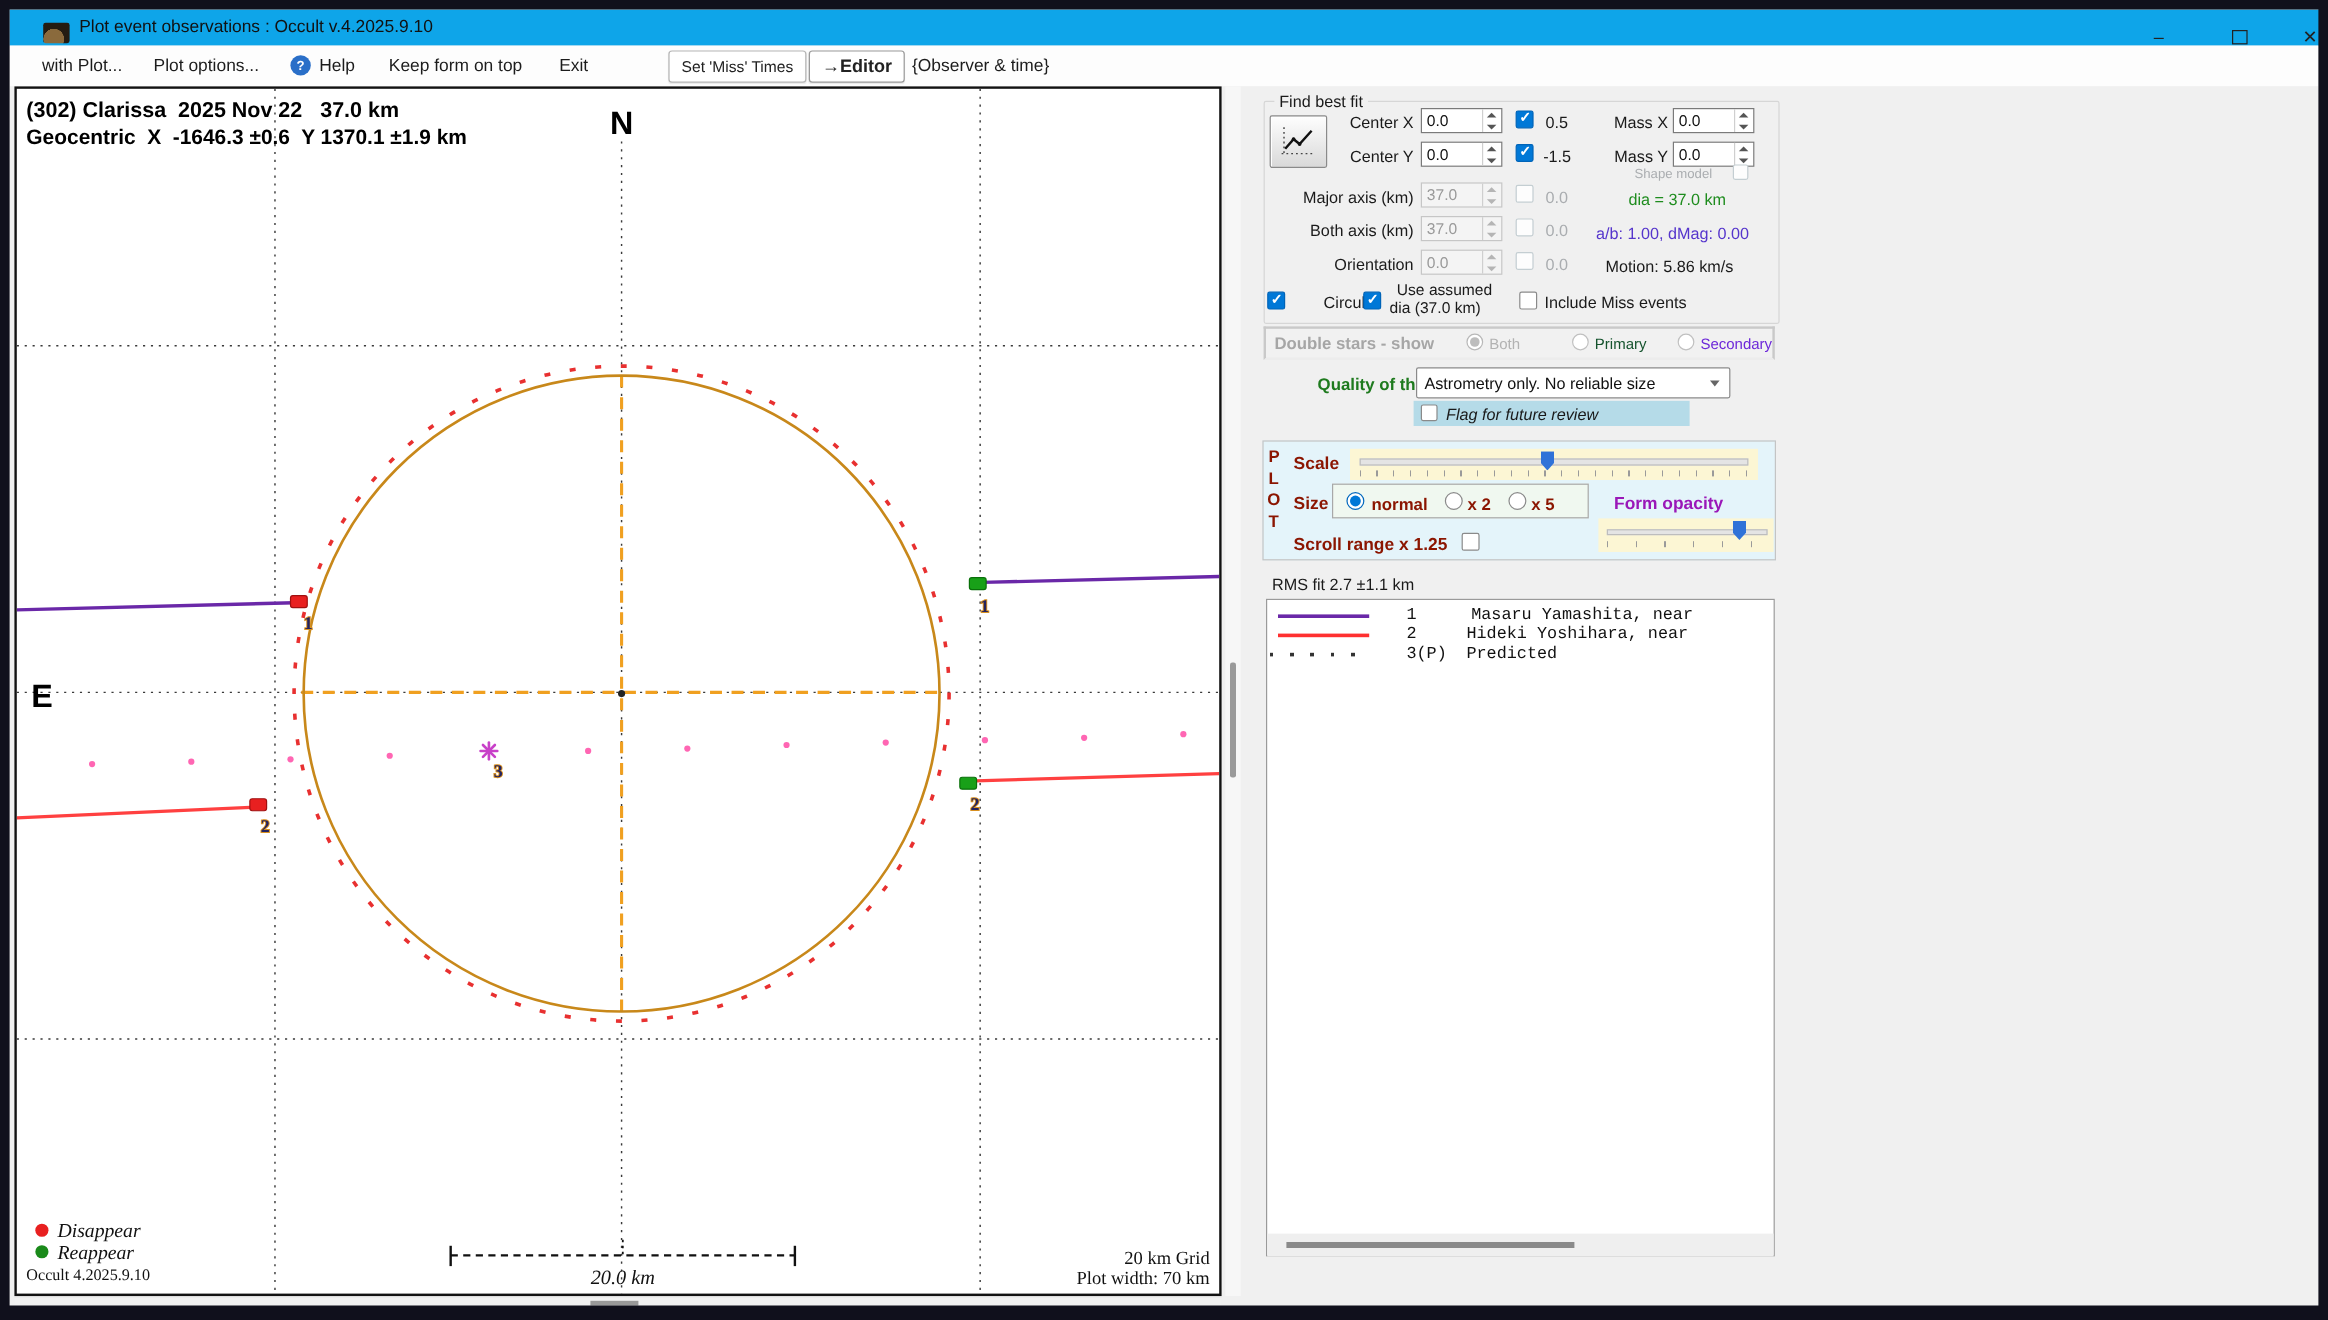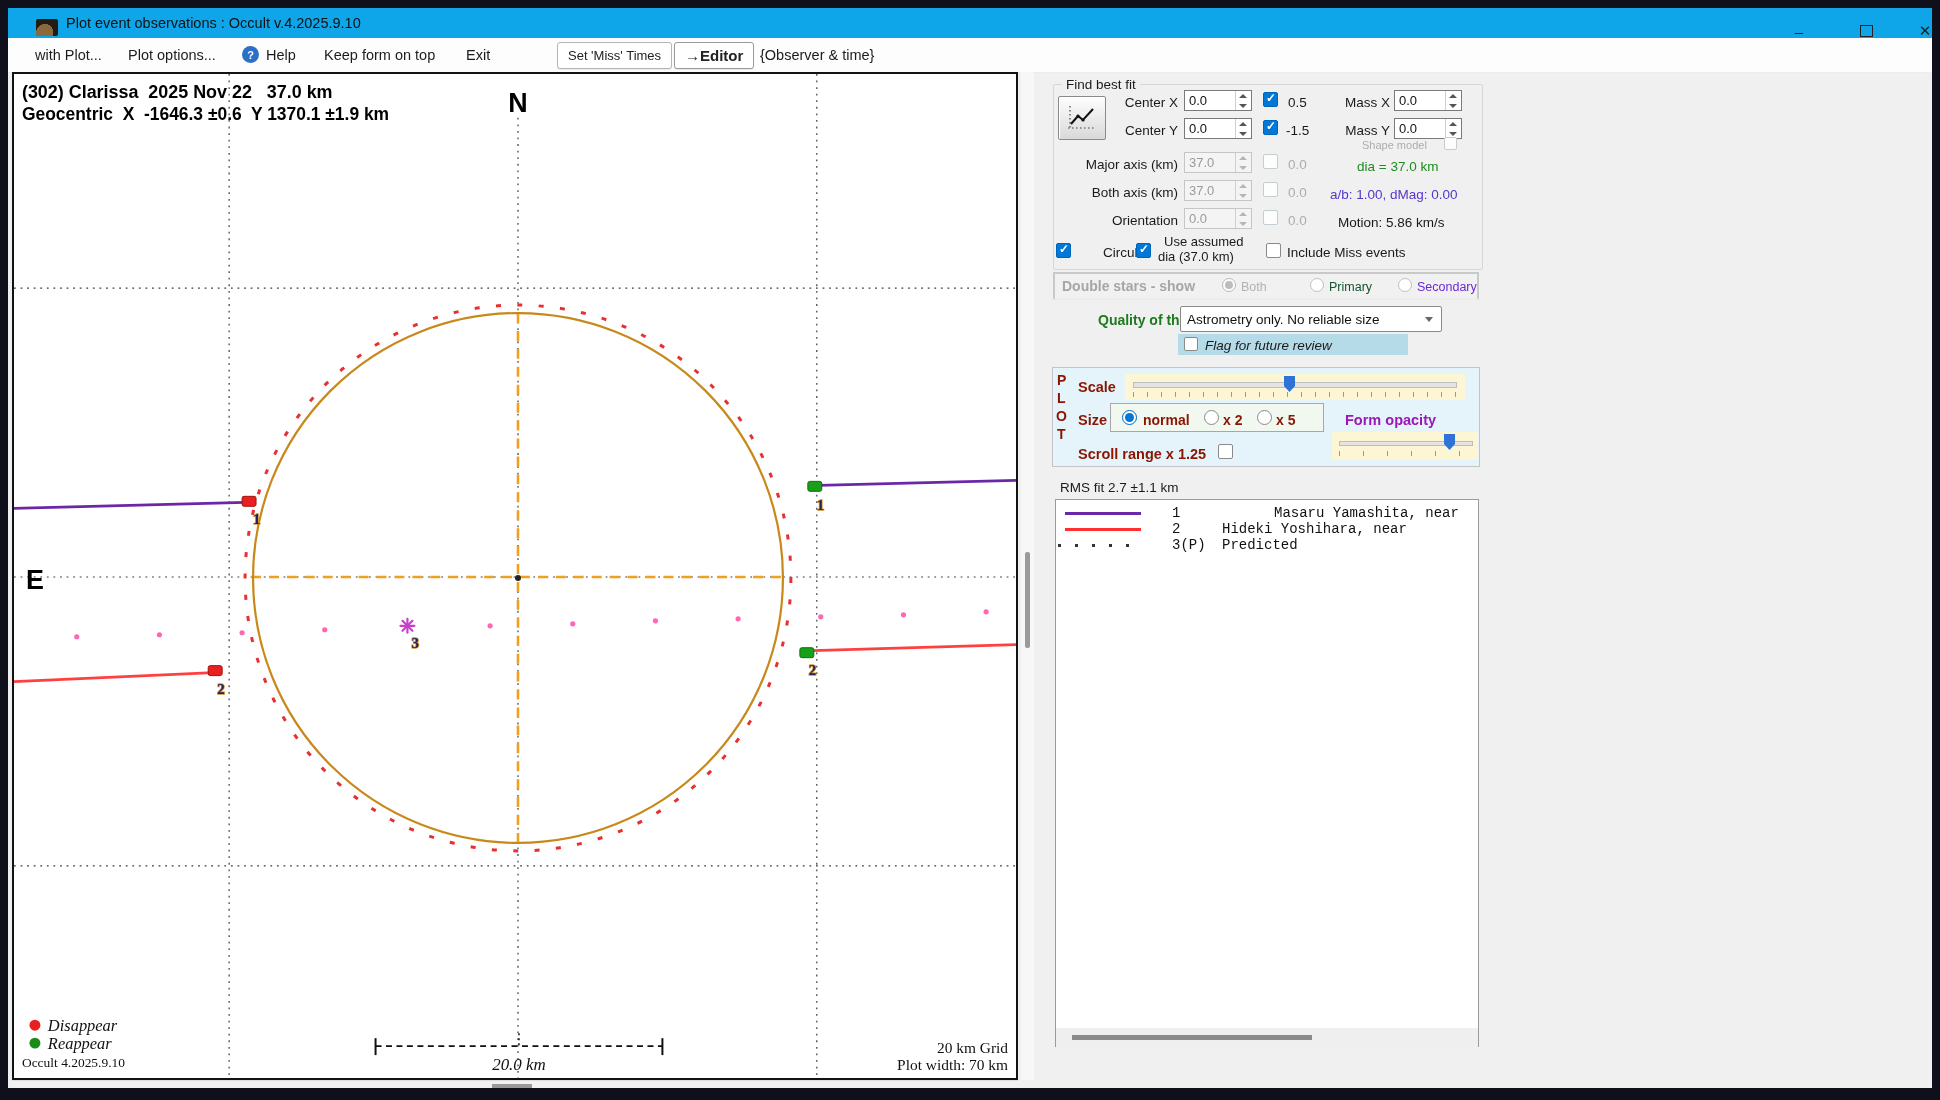--- a/index.html
+++ b/index.html
@@ -341,21 +341,21 @@
   </div>
 
   <span class="t dr" style="left:1078px;top:446px;font-size:14.5px;">Scroll range x 1.25</span>
   <span class="cb" style="left:1218px;top:444px;"></span>
 
   <span class="t" style="left:1060px;top:480px;">RMS fit 2.7 ±1.1 km</span>
 
   <div class="listbox"></div>
   <div class="abs" style="left:1065px;top:512px;width:76px;height:3px;background:#6a28a8;"></div>
   <span class="abs mono" style="left:1172px;top:505px;">1</span>
-  <span class="abs mono" style="left:1274px;top:505px;">Masaru Yamashita, near</span>
+  <span class="abs mono" style="left:1226px;top:505px;">Masaru Yamashita, near</span>
   <div class="abs" style="left:1065px;top:528px;width:76px;height:3px;background:#ff3030;"></div>
   <span class="abs mono" style="left:1172px;top:521px;">2</span>
   <span class="abs mono" style="left:1222px;top:521px;">Hideki Yoshihara, near</span>
   <div class="abs" style="left:1058px;top:544px;width:80px;height:3px;background:repeating-linear-gradient(90deg,#333 0 3px,transparent 3px 17px);"></div>
   <span class="abs mono" style="left:1172px;top:537px;">3(P)</span>
   <span class="abs mono" style="left:1222px;top:537px;">Predicted</span>
   <div class="lb-hscroll">
       <div class="lb-hthumb"></div>
     </div>
 

